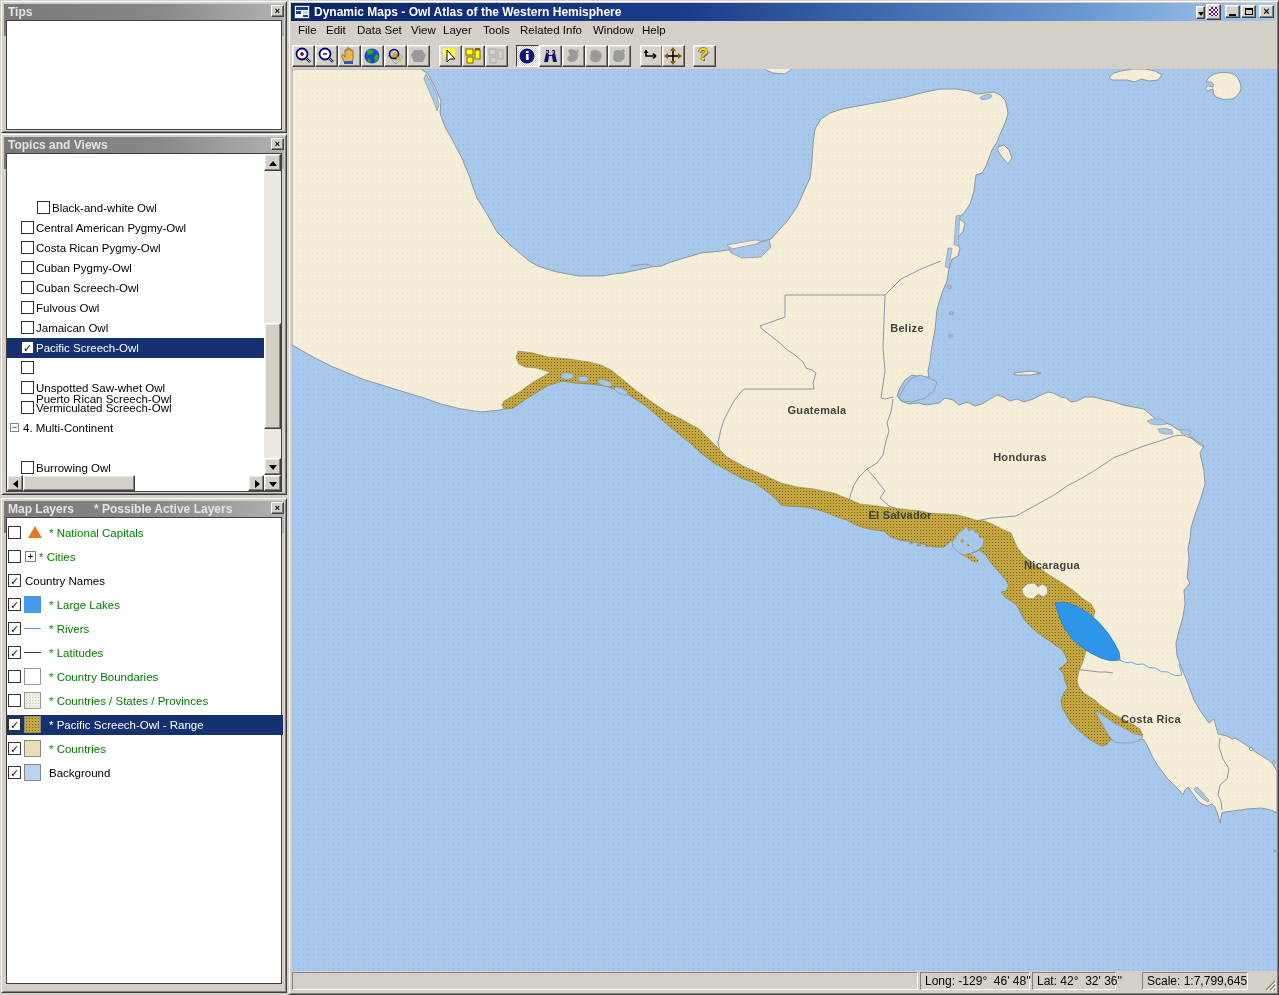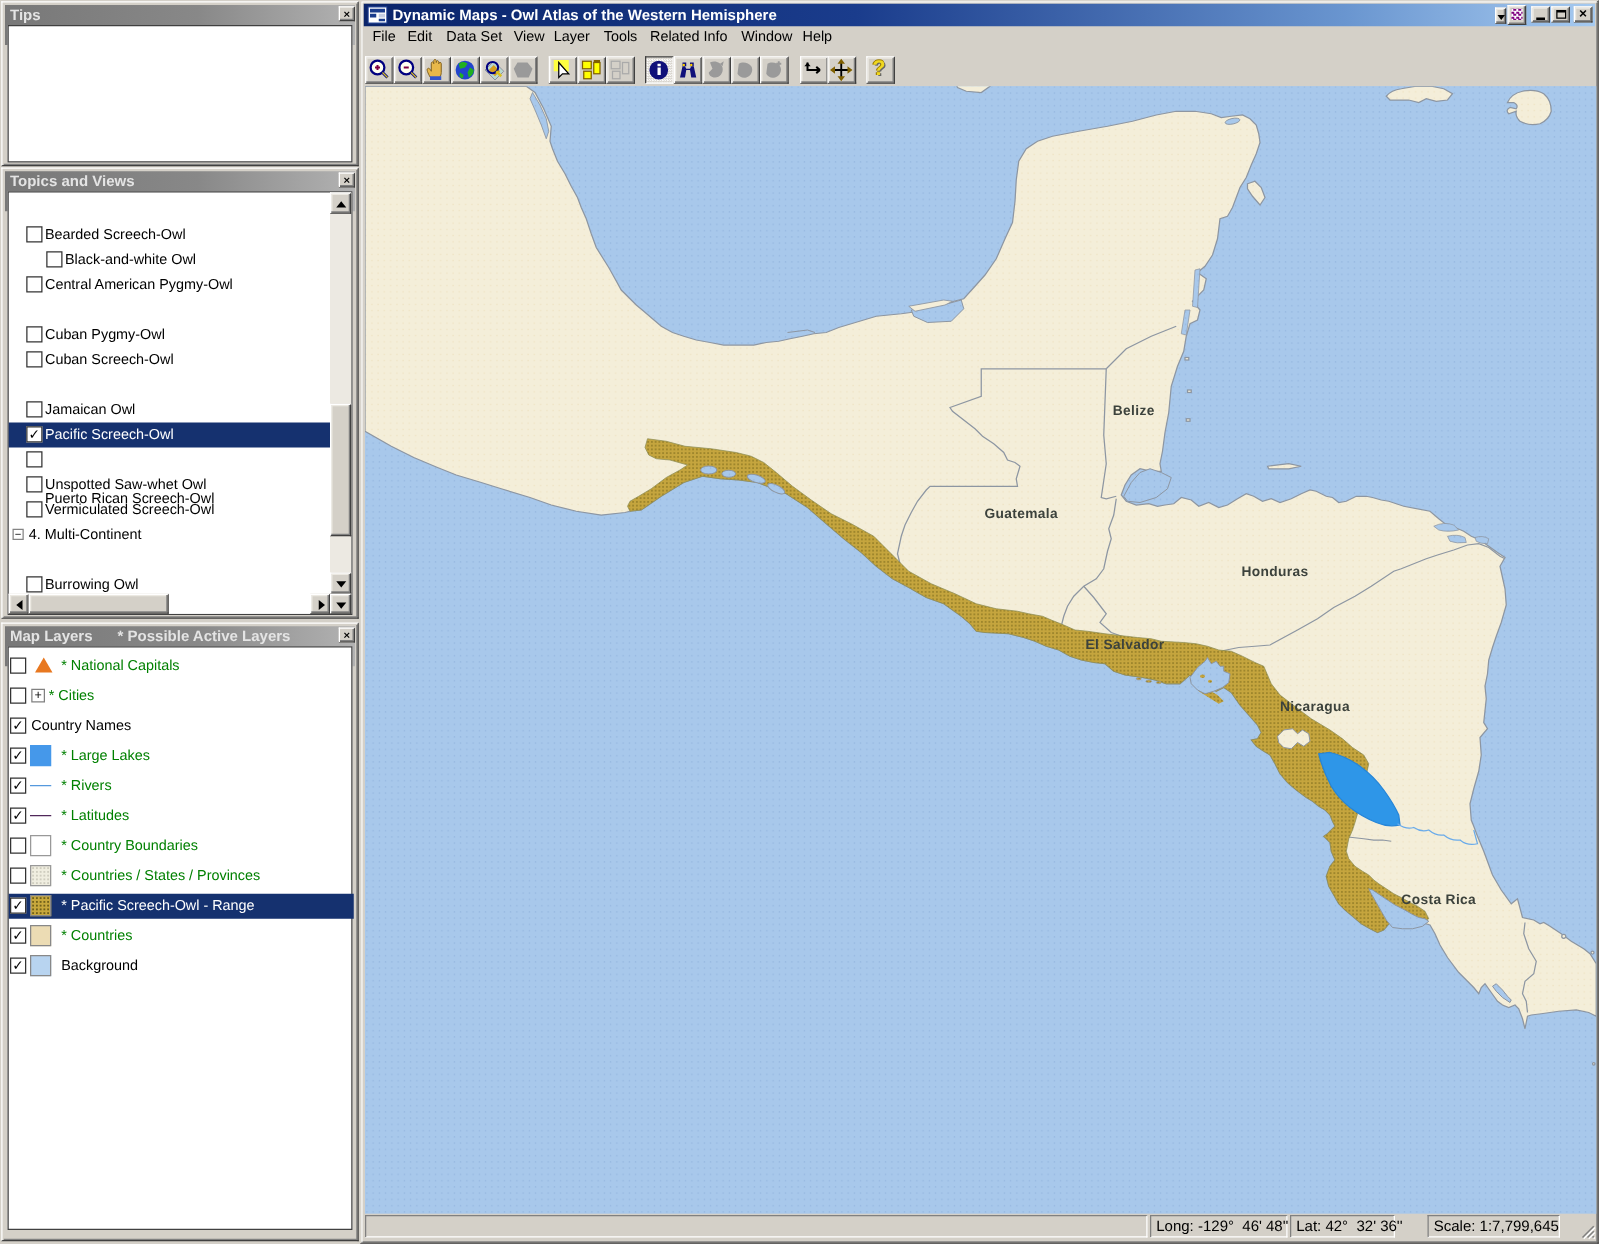--- a/index.html
+++ b/index.html
@@ -53,39 +53,43 @@
 <div class="panel" style="top:1px;height:132px;">
   <div class="ptitle">Tips</div>
   <div class="pclose" style="top:3px;">×</div>
   <div class="pbody" style="top:18px;bottom:2px;"></div>
 </div>
 
 <div class="panel" style="top:134px;height:361px;">
   <div class="ptitle">Topics and Views</div>
   <div class="pclose" style="top:3px;">×</div>
   <div class="pbody" style="top:18px;bottom:2px;" id="topicsbody">
-    <div class="row" style="left:0;top:24px;width:255px;">
-        <span class="cb" style="left:14px;top:3px;"></span>
-        <span style="position:absolute;left:29px;">Bearded Screech-Owl</span>
-      </div>
     <div class="row" style="left:16px;top:44px;width:255px;">
         <span class="cb" style="left:14px;top:3px;"></span>
         <span style="position:absolute;left:29px;">Black-and-white Owl</span>
       </div>
     <div class="row" style="left:0;top:64px;width:255px;">
         <span class="cb" style="left:14px;top:3px;"></span>
         <span style="position:absolute;left:29px;">Central American Pygmy-Owl</span>
       </div>
+    <div class="row" style="left:0;top:84px;width:255px;">
+        <span class="cb" style="left:14px;top:3px;"></span>
+        <span style="position:absolute;left:29px;">Costa Rican Pygmy-Owl</span>
+      </div>
     <div class="row" style="left:0;top:104px;width:255px;">
         <span class="cb" style="left:14px;top:3px;"></span>
         <span style="position:absolute;left:29px;">Cuban Pygmy-Owl</span>
       </div>
     <div class="row" style="left:0;top:124px;width:255px;">
         <span class="cb" style="left:14px;top:3px;"></span>
         <span style="position:absolute;left:29px;">Cuban Screech-Owl</span>
+      </div>
+    <div class="row" style="left:0;top:144px;width:255px;">
+        <span class="cb" style="left:14px;top:3px;"></span>
+        <span style="position:absolute;left:29px;">Fulvous Owl</span>
       </div>
     <div class="row" style="left:0;top:164px;width:255px;">
         <span class="cb" style="left:14px;top:3px;"></span>
         <span style="position:absolute;left:29px;">Jamaican Owl</span>
       </div>
     <div class="row hl" style="left:0;top:184px;width:261px;">
         <span class="cb" style="left:14px;top:3px;">✓</span>
         <span style="position:absolute;left:29px;">Pacific Screech-Owl</span>
       </div>
     <div class="row" style="left:0;top:204px;width:255px;">

